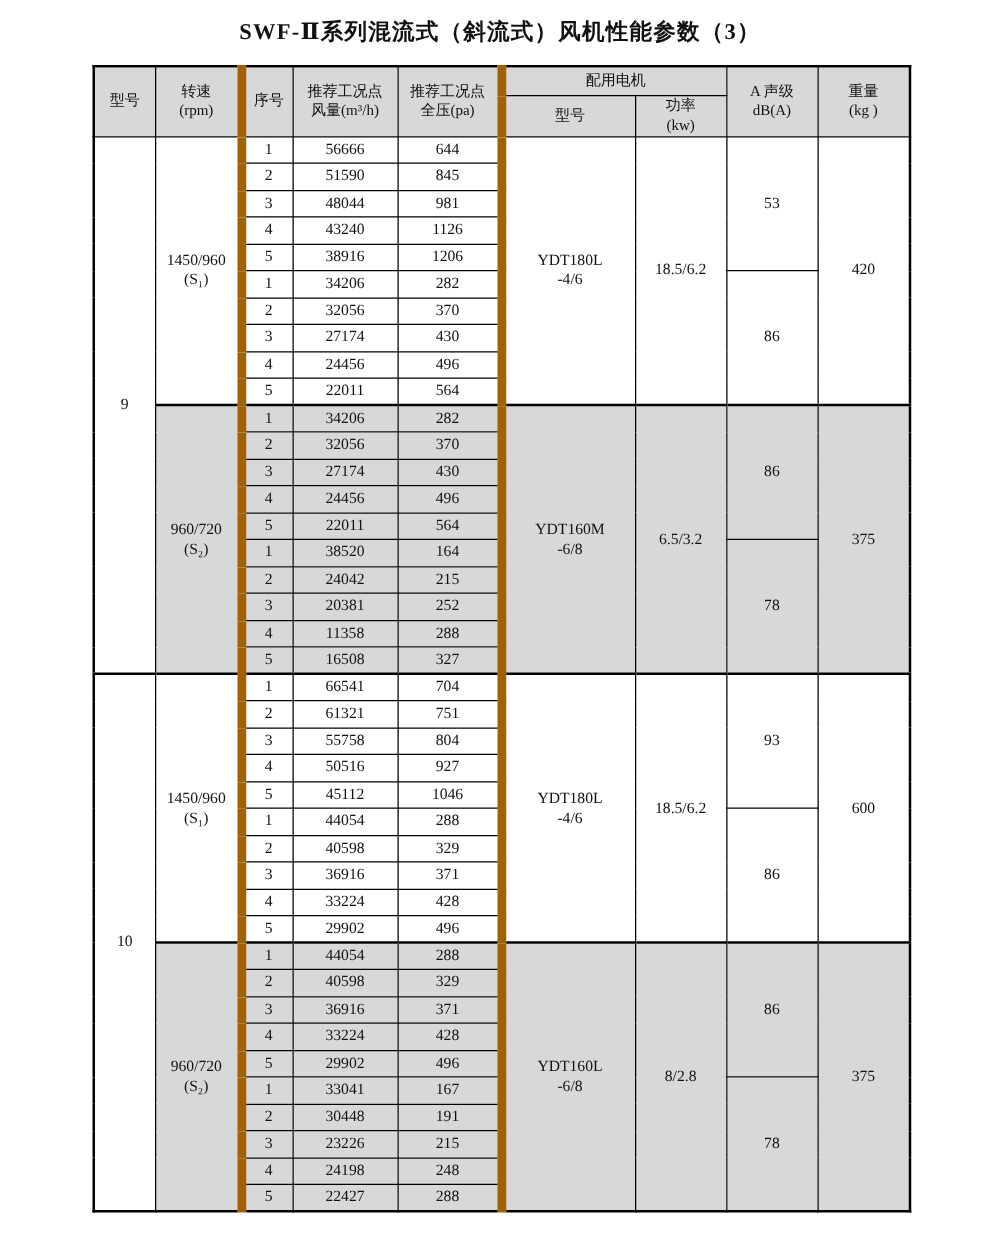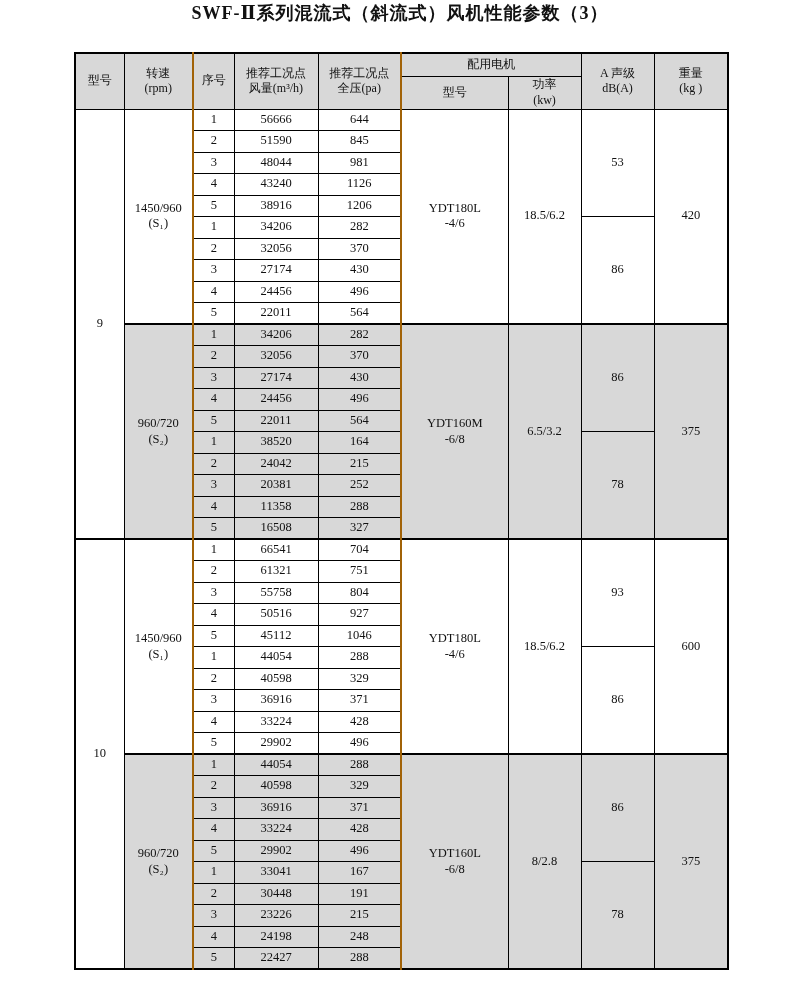--- a/index.html
+++ b/index.html
@@ -12,21 +12,21 @@
     color: #111;
   }
   .page {
     position: relative;
     width: 800px;
     height: 986px;
     overflow: hidden;
   }
   .title {
     margin: 0;
-    padding-top: 1px;
+    padding-top: 13px;
     width: 800px;
     text-align: center;
     font-size: 18px;
     font-weight: bold;
     letter-spacing: 1px;
     white-space: nowrap;
   }
   table.perf {
     position: absolute;
     left: 74px;
@@ -50,21 +50,21 @@
     line-height: 1.3;
   }
   thead tr.h1 { height: 23px; }
   thead tr.h2 { height: 33px; }
   tbody tr { height: 21.5px; }
   tbody td {
     font-size: 12.5px;
     line-height: 1.25;
   }
   td.shaded, th.shaded { background: #d8d8d8; }
-  .thick-left { border-left: 2px solid #a16207; }
+  .thick-left { border-left: 7px solid #a16207; }
   .thick-top  { border-top: 2px solid #000; }
 </style>
 </head>
 <body>
 
 <div class="page">
 
   <h1 class="title">SWF-Ⅱ系列混流式（斜流式）风机性能参数（3）</h1>
 
   <table class="perf">

